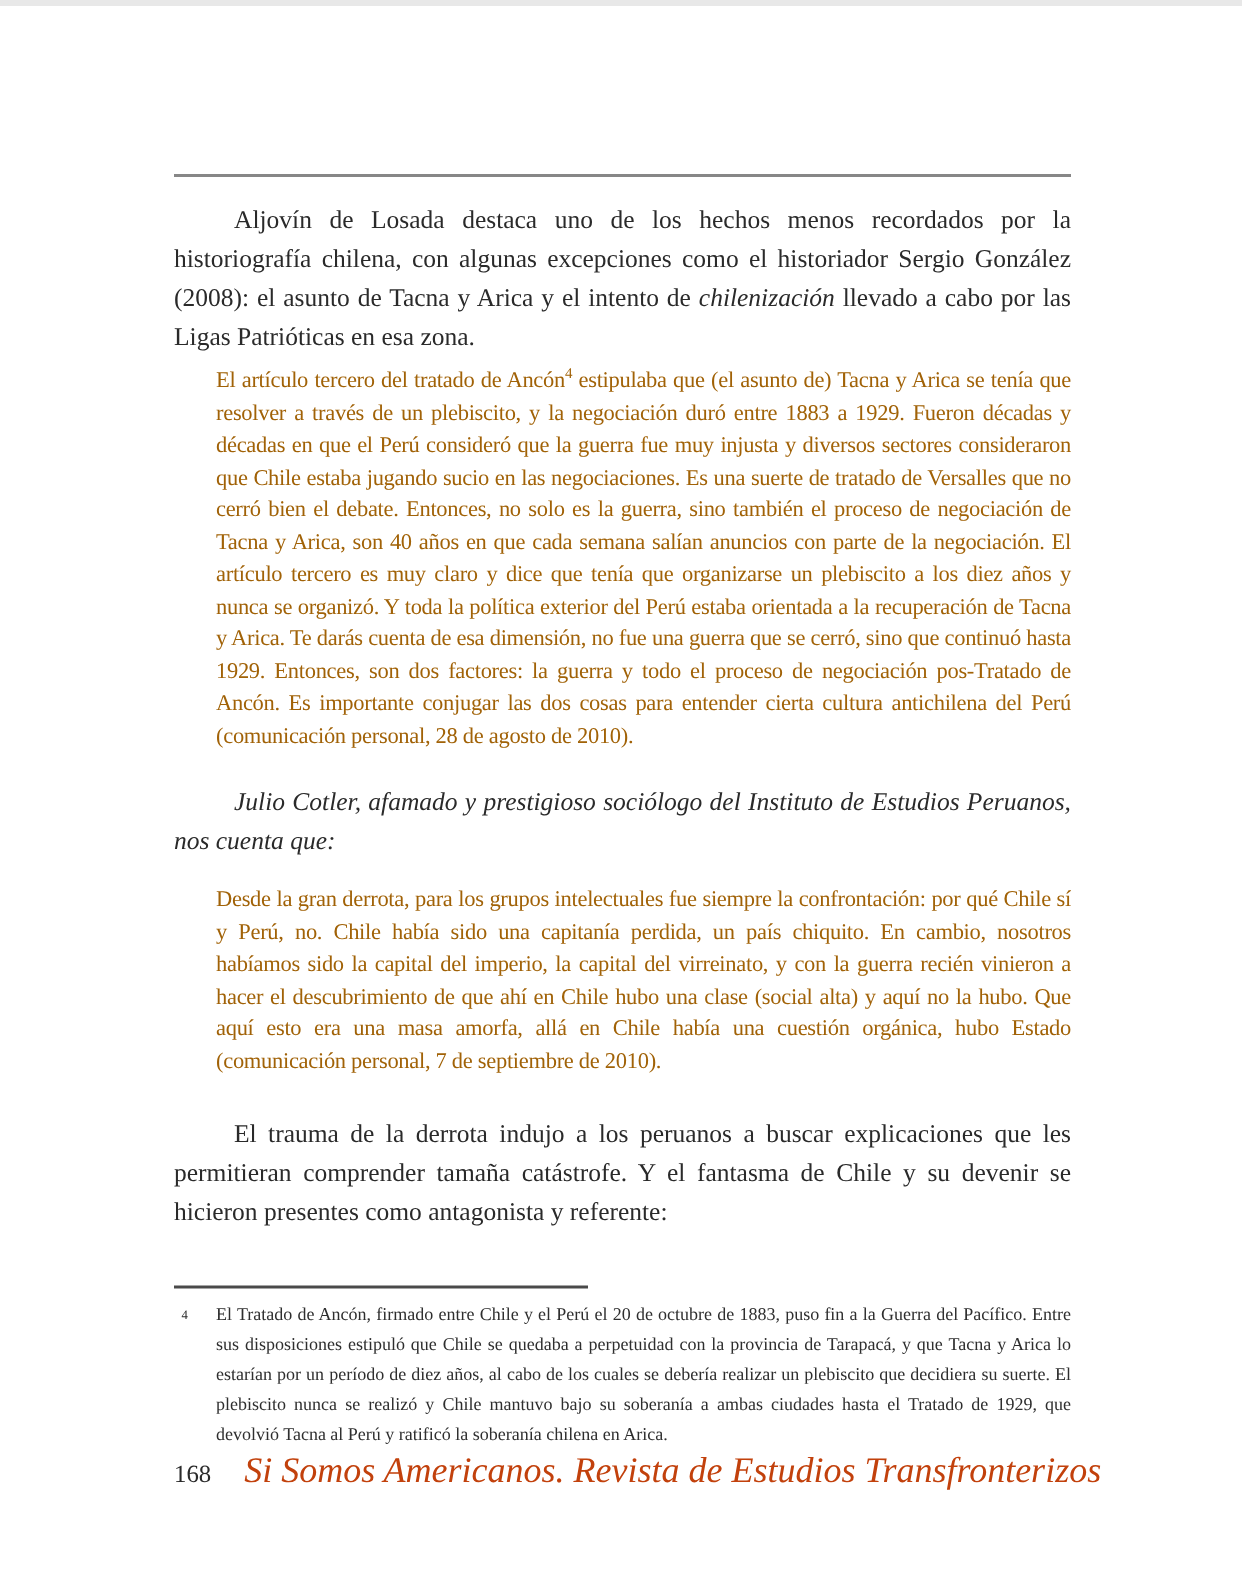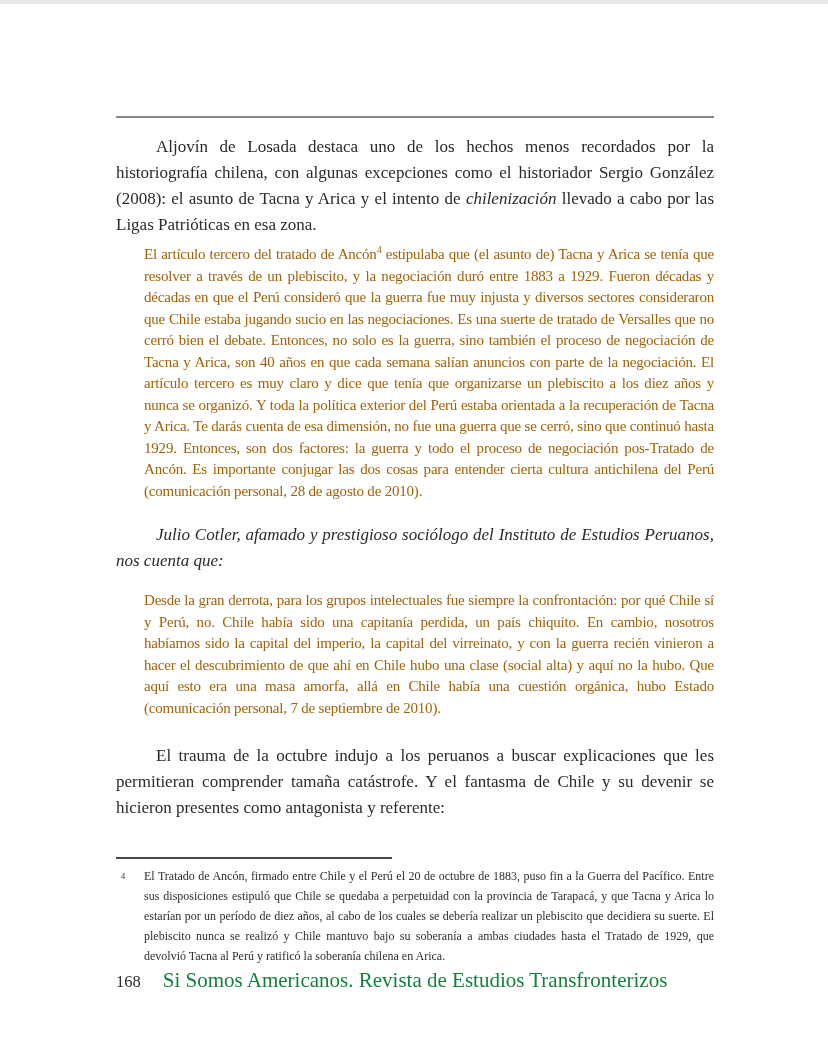--- a/index.html
+++ b/index.html
@@ -95,42 +95,43 @@
     top: 964px;
     display: flex;
     align-items: baseline;
   }
   .page-num {
     font-size: 16.5px;
     color: #2a2a2a;
   }
   .journal {
     margin-left: 22px;
-    font-size: 21px;
-    color: #15803d;
+    font-size: 24px;
+    font-style: italic;
+    color: #c2410c;
   }
 </style>
 </head>
 <body>
 
 <div class="page">
 
   <div class="top-rule"></div>
 
   <div class="text-col">
 
     <p class="body-par indent"><span>Aljovín de Losada destaca uno de los hechos menos recordados por la historiografía chilena, con algunas excepciones como el historiador Sergio González (2008): el asunto de Tacna y Arica y el intento de </span><em>chilenización</em><span> llevado a cabo por las Ligas Patrióticas en esa zona.</span></p>
 
     <div class="quote quote-1"><span>El artículo tercero del tratado de Ancón</span><sup>4</sup><span> estipulaba que (el asunto de) Tacna y Arica se tenía que resolver a través de un plebiscito, y la negociación duró entre 1883 a 1929. Fueron décadas y décadas en que el Perú consideró que la guerra fue muy injusta y diversos sectores consideraron que Chile estaba jugando sucio en las negociaciones. Es una suerte de tratado de Versalles que no cerró bien el debate. Entonces, no solo es la guerra, sino también el proceso de negociación de Tacna y Arica, son 40 años en que cada semana salían anuncios con parte de la negociación. El artículo tercero es muy claro y dice que tenía que organizarse un plebiscito a los diez años y nunca se organizó. Y toda la política exterior del Perú estaba orientada a la recuperación de Tacna y Arica. Te darás cuenta de esa dimensión, no fue una guerra que se cerró, sino que continuó hasta 1929. Entonces, son dos factores: la guerra y todo el proceso de negociación pos-Tratado de Ancón. Es importante conjugar las dos cosas para entender cierta cultura antichilena del Perú (comunicación personal, 28 de agosto de 2010).</span></div>
 
     <p class="body-par indent par-2">Julio Cotler, afamado y prestigioso sociólogo del Instituto de Estudios Peruanos, nos cuenta que:</p>
 
     <div class="quote quote-2">Desde la gran derrota, para los grupos intelectuales fue siempre la confrontación: por qué Chile sí y Perú, no. Chile había sido una capitanía perdida, un país chiquito. En cambio, nosotros habíamos sido la capital del imperio, la capital del virreinato, y con la guerra recién vinieron a hacer el descubrimiento de que ahí en Chile hubo una clase (social alta) y aquí no la hubo. Que aquí esto era una masa amorfa, allá en Chile había una cuestión orgánica, hubo Estado (comunicación personal, 7 de septiembre de 2010).</div>
 
-    <p class="body-par indent par-3">El trauma de la octubre indujo a los peruanos a buscar explicaciones que les permitieran comprender tamaña catástrofe. Y el fantasma de Chile y su devenir se hicieron presentes como antagonista y referente:</p>
+    <p class="body-par indent par-3">El trauma de la derrota indujo a los peruanos a buscar explicaciones que les permitieran comprender tamaña catástrofe. Y el fantasma de Chile y su devenir se hicieron presentes como antagonista y referente:</p>
 
   </div>
 
   <div class="footnote-block">
     <div class="fn-rule"></div>
     <div class="footnote">
       <span class="fn-marker">4</span>
       <span>El Tratado de Ancón, firmado entre Chile y el Perú el 20 de octubre de 1883, puso fin a la Guerra del Pacífico. Entre sus disposiciones estipuló que Chile se quedaba a perpetuidad con la provincia de Tarapacá, y que Tacna y Arica lo estarían por un período de diez años, al cabo de los cuales se debería realizar un plebiscito que decidiera su suerte. El plebiscito nunca se realizó y Chile mantuvo bajo su soberanía a ambas ciudades hasta el Tratado de 1929, que devolvió Tacna al Perú y ratificó la soberanía chilena en Arica.</span>
     </div>
   </div>

